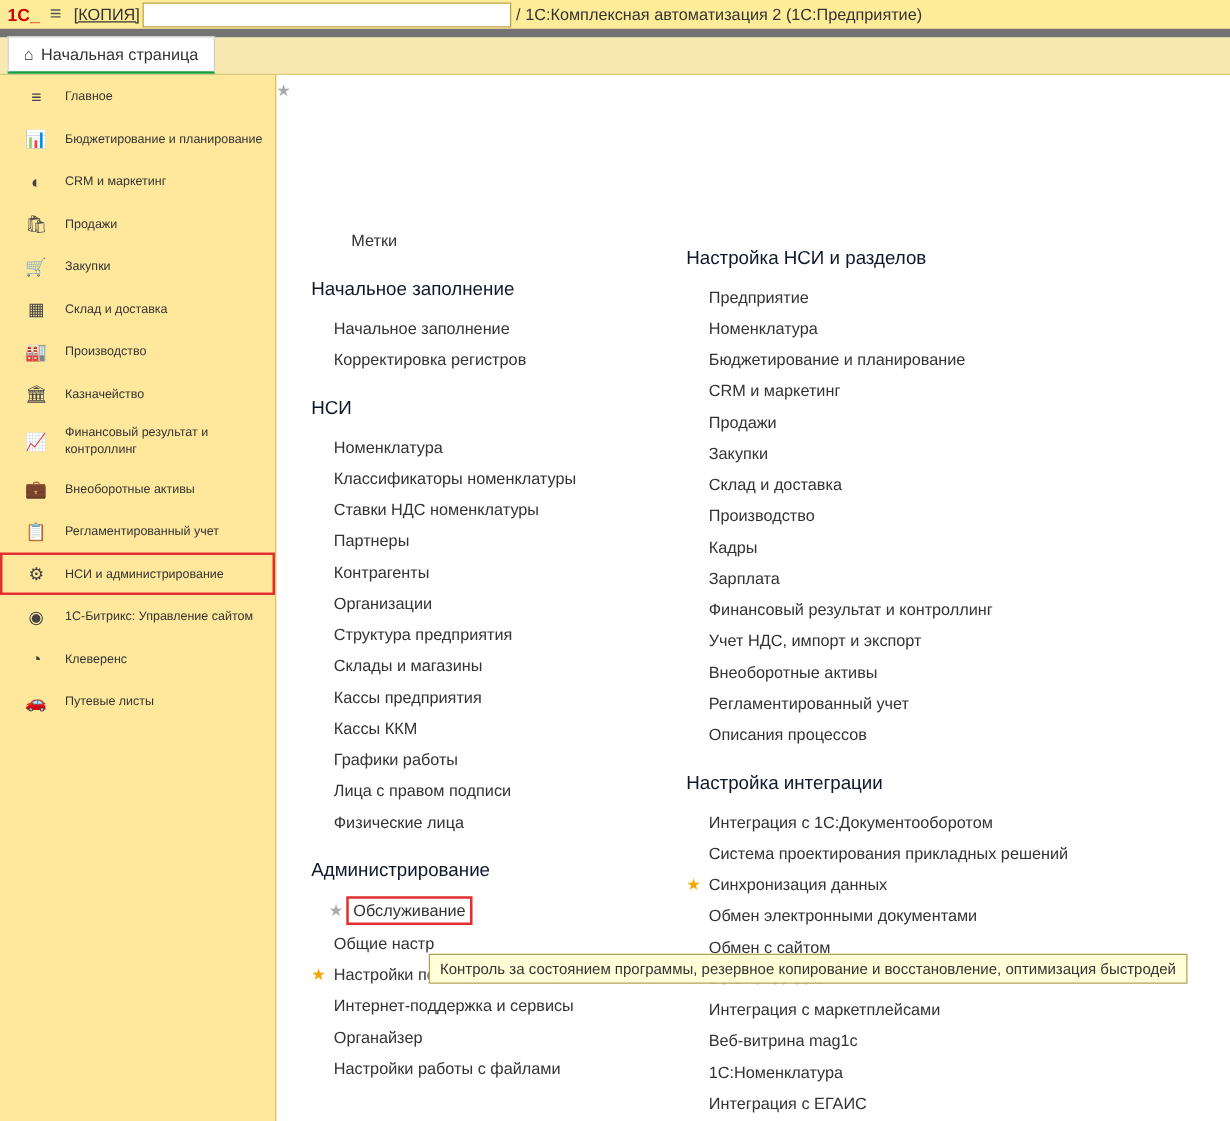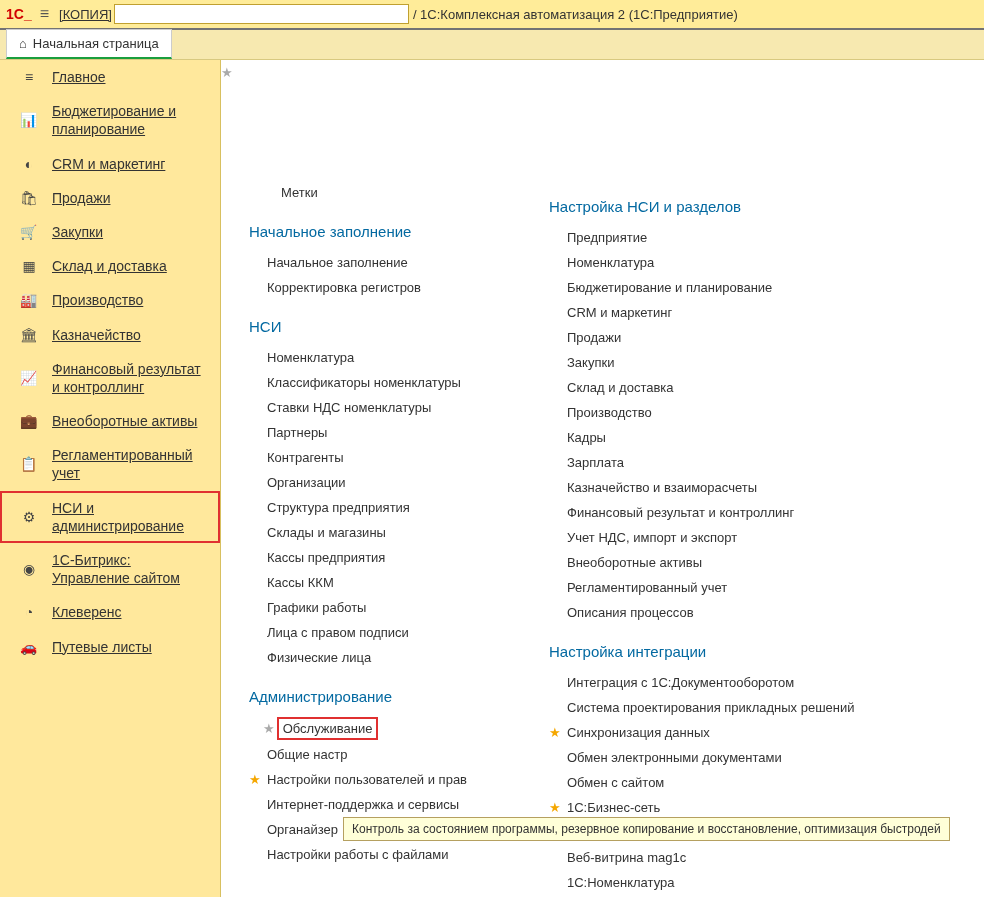--- a/index.html
+++ b/index.html
@@ -1,51 +1,51 @@
 <!DOCTYPE html>
 <html><head>
 <meta charset="utf-8">
 <style>
 * { box-sizing: border-box; margin: 0; padding: 0; }
 body { font-family: Arial, sans-serif; font-size: 13px; color: #333; background: #fff; width: 984px; height: 897px; overflow: hidden; }
 
-.header { background: #ffec99; border-bottom: 2px solid #737373; height: 30px; display: flex; align-items: center; padding: 0 6px; }
+.header { background: #ffec99; border-bottom: 7px solid #737373; height: 30px; display: flex; align-items: center; padding: 0 6px; }
 .logo { color: #d10000; font-weight: bold; font-size: 14px; margin-right: 8px; font-family: 'Arial Black', Arial; }
 .logo-icon { color: #d10000; font-size: 14px; }
 .burger { font-size: 16px; color: #555; margin-right: 10px; cursor: pointer; }
 .copy-label { color: #333; font-size: 13px; text-decoration: underline; }
 .input-box { background: #fff; border: 1px solid #c0a030; height: 20px; width: 295px; margin: 0 2px; }
 .title-text { color: #333; font-size: 13px; padding-left: 2px; }
 
 .tabs { background: #f7e9b0; border-bottom: 1px solid #d8c980; height: 30px; display: flex; align-items: flex-end; }
 .tab { background: #fff; border: 1px solid #ccc; border-bottom: 2px solid #1a9e3c; padding: 6px 12px; margin-left: 6px; display: flex; align-items: center; gap: 6px; font-size: 13px; }
 .home-ico { font-size: 13px; }
 
 .main { display: flex; height: calc(897px - 60px); }
 
 .sidebar { width: 221px; background: #ffe89c; border-right: 1px solid #d8c060; overflow-y: auto; }
 .nav-item { display: flex; align-items: center; padding: 8px 10px 8px 20px; gap: 14px; cursor: pointer; min-height: 34px; }
 .nav-icon { width: 18px; text-align: center; font-size: 14px; color: #444; flex-shrink: 0; }
-.nav-label { font-size: 14px; line-height: 1.3; text-decoration: underline; }
+.nav-label { font-size: 10px; line-height: 1.3; }
 .nav-item.selected { outline: 2px solid #e03030; outline-offset: -2px; }
 
 .content { flex: 1; padding: 20px 0 0 0; overflow: hidden; position: relative; }
 .cols { display: flex; gap: 40px; }
 .col { display: flex; flex-direction: column; }
 .col1 { margin-left: 28px; width: 260px; }
 .col2 { width: 380px; }
 
-.section-head { color: #0369a1; font-size: 15px; margin: 18px 0 10px 0; font-weight: normal; }
+.section-head { color: #0f172a; font-size: 15px; margin: 18px 0 10px 0; font-weight: normal; }
 .link-row { padding: 5px 0 5px 18px; font-size: 13px; color: #333; cursor: pointer; position: relative; }
 .star { position: absolute; left: 0px; top: 5px; color: #f5a700; font-size: 13px; }
 .star.grey { color: #aaa; }
 .highlight-red { outline: 2px solid #e03030; outline-offset: 0; display: inline-block; padding: 2px 4px; }
 .highlight-red-wrap { margin: 4px 0 4px 14px; }
 
-.tooltip { position: absolute; left: 122px; top: 757px; background: #ffffd8; border: 1px solid #b5a060; padding: 4px 8px; font-size: 12px; white-space: nowrap; z-index: 10; }
+.tooltip { position: absolute; left: 122px; top: 703px; background: #ffffd8; border: 1px solid #b5a060; padding: 4px 8px; font-size: 12px; white-space: nowrap; z-index: 10; }
 
 .topspace { height: 100px; }
 .link-single { margin-left: 32px; font-size: 13px; padding: 5px 0; cursor: pointer; }
 </style>
 </head>
 <body>
 
 <div class="header">
   <span class="logo"><span class="logo-icon">1C</span><span style="color:#d10000">_</span></span>
   <span class="burger">≡</span>
@@ -173,21 +173,20 @@
             <div class="link-row">Предприятие</div>
             <div class="link-row">Номенклатура</div>
             <div class="link-row">Бюджетирование и планирование</div>
             <div class="link-row">CRM и маркетинг</div>
             <div class="link-row">Продажи</div>
             <div class="link-row">Закупки</div>
             <div class="link-row">Склад и доставка</div>
             <div class="link-row">Производство</div>
             <div class="link-row">Кадры</div>
             <div class="link-row">Зарплата</div>
-            <div class="link-row">Казначейство и взаиморасчеты</div>
             <div class="link-row">Финансовый результат и контроллинг</div>
             <div class="link-row">Учет НДС, импорт и экспорт</div>
             <div class="link-row">Внеоборотные активы</div>
             <div class="link-row">Регламентированный учет</div>
             <div class="link-row">Описания процессов</div>
           </div>
 
         <div class="section-head">Настройка интеграции</div>
         <div id="c2s2">
             <div class="link-row">Интеграция с 1С:Документооборотом</div>

